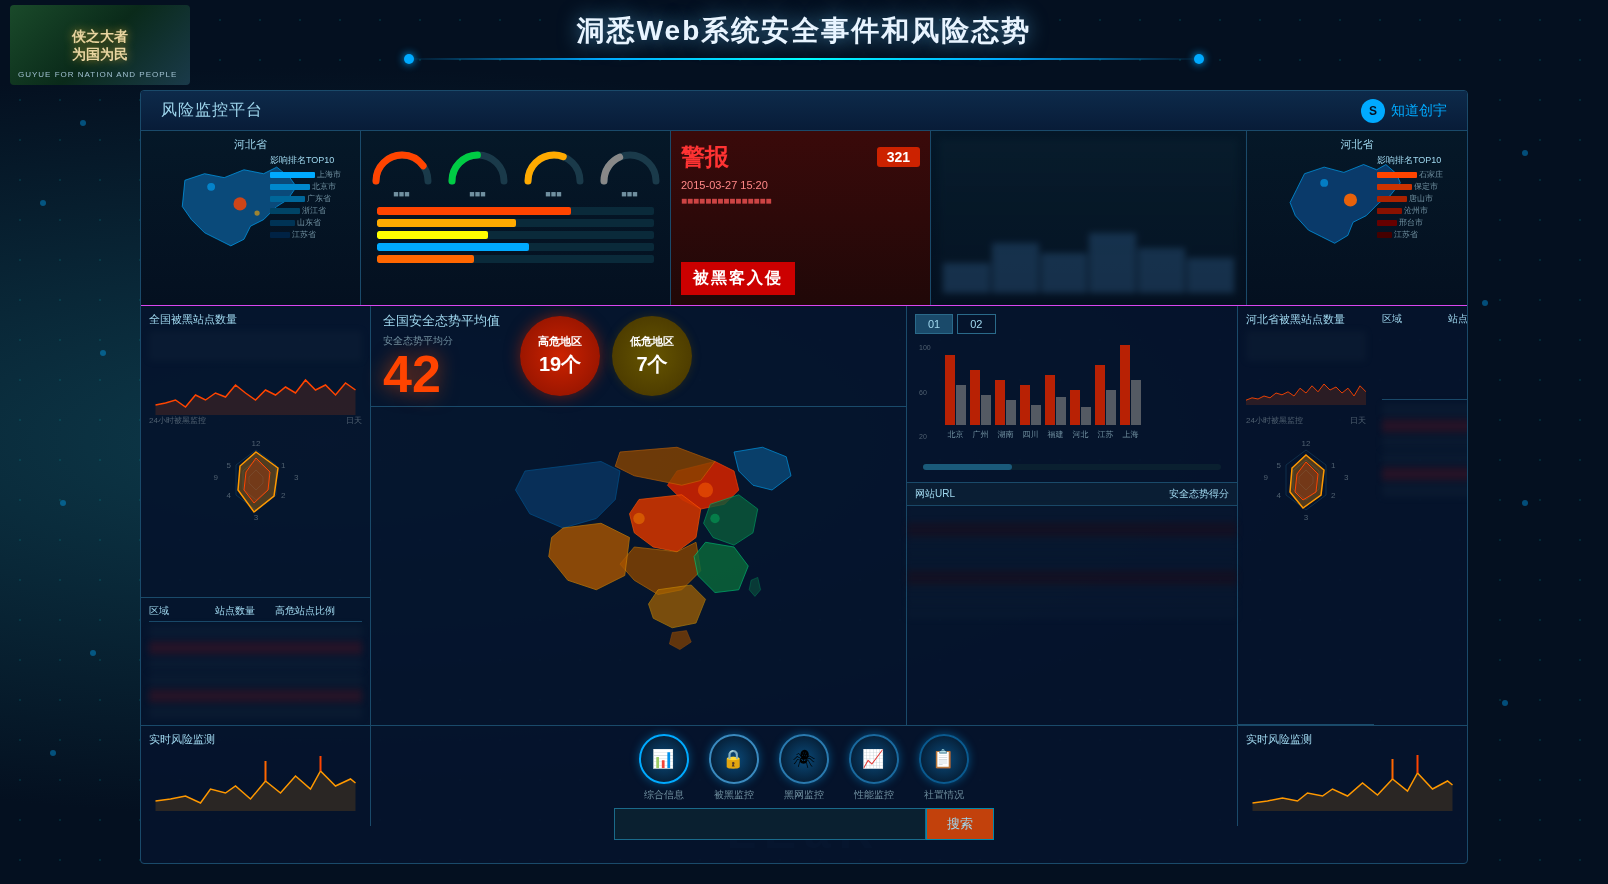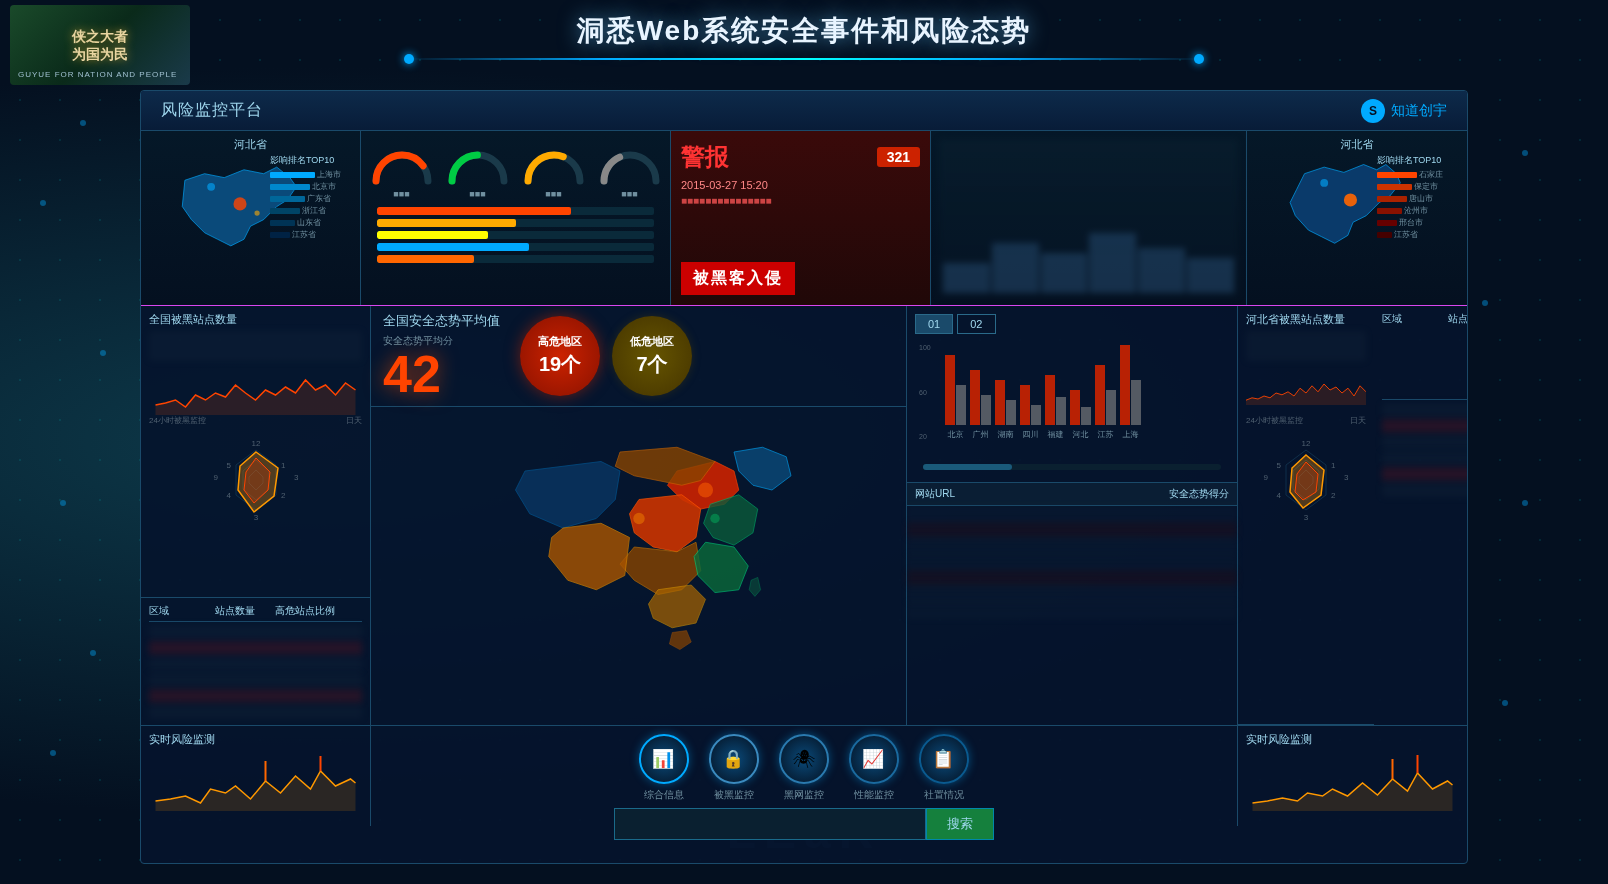--- a/index.html
+++ b/index.html
@@ -632,21 +632,21 @@
     .search-input {
       flex: 1;
       background: #0a2030;
       border: 1px solid #1a6a8a;
       color: #a0d8ef;
       padding: 6px 10px;
       font-size: 12px;
       outline: none;
     }
     .search-btn {
-      background: #15803d;
+      background: #c2410c;
       border: 1px solid #0088aa;
       color: #a0d8ef;
       padding: 6px 20px;
       font-size: 13px;
       cursor: pointer;
     }
     .bottom-right {
       width: 230px;
       border-left: 1px solid #1a4a6a;
       padding: 6px 8px;

